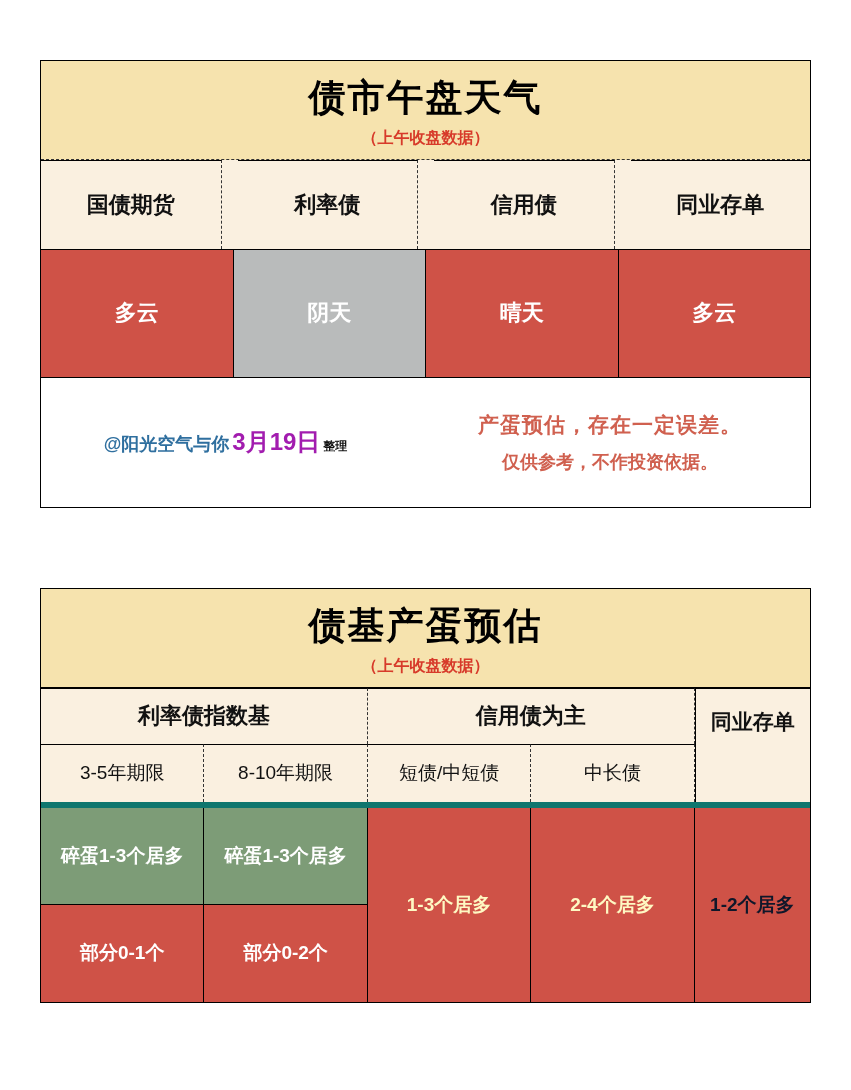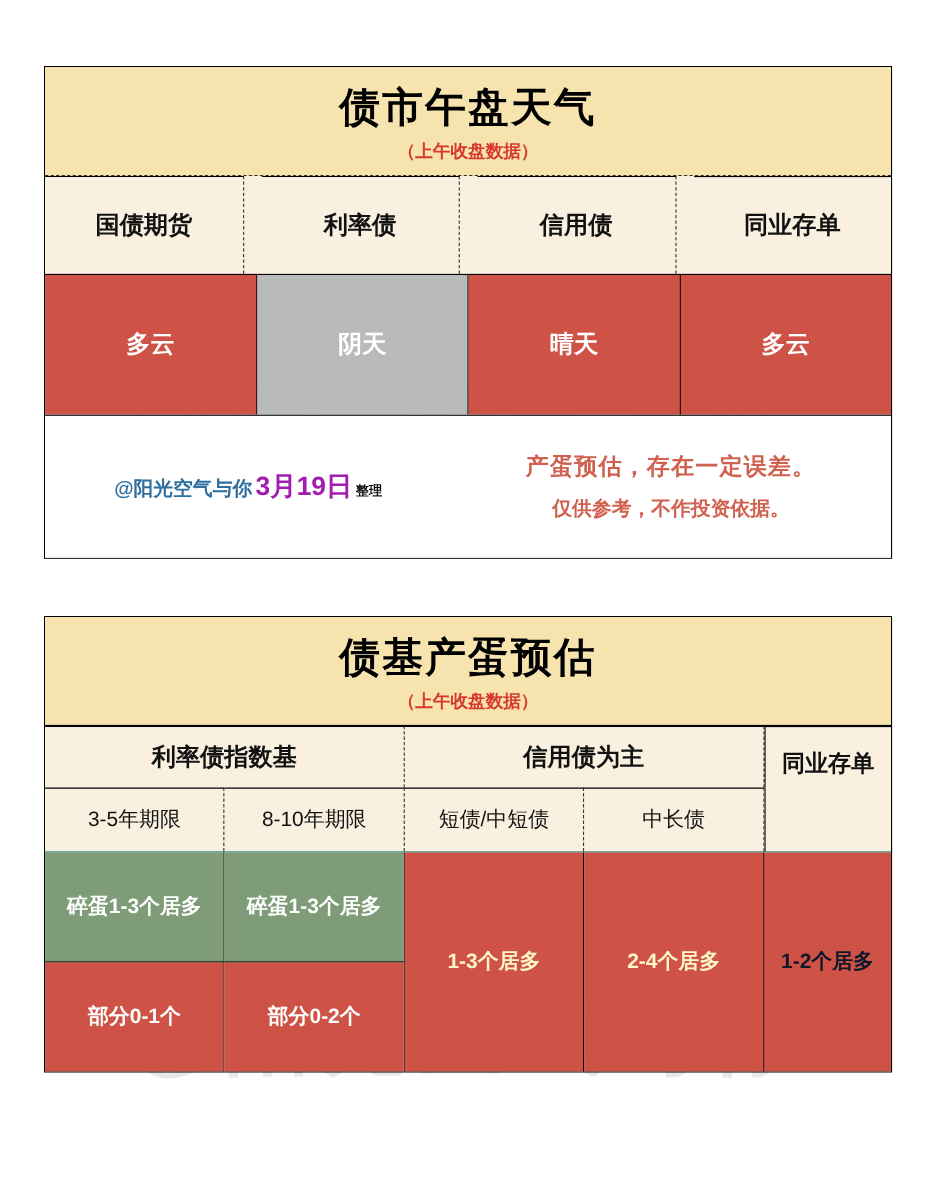--- a/index.html
+++ b/index.html
@@ -121,21 +121,21 @@
   .note-right {
     flex: 1 1 auto;
     text-align: center;
     color: #d0604f;
     line-height: 1.9;
   }
   .note-right .l1 { font-size: 21px; font-weight: bold; letter-spacing: 1px; }
   .note-right .l2 { font-size: 18px; font-weight: bold; }
 
   
-  .card2 { top: 560px; }
+  .card2 { top: 588px; }
 
   .g-row { display: flex; }
   .g-cell {
     display: flex;
     align-items: center;
     justify-content: center;
     text-align: center;
     border-right: 1px dashed #333;
     border-top: 1px solid #000;
     font-weight: bold;
@@ -164,21 +164,21 @@
   .sub-blank {
     flex: 1 1 auto;
     border-left: 1px solid #000;
     border-right: none;
     border-top: none;
     background: #faf0e0;
   }
 
   .data-area {
     display: flex;
-    border-top: 1px solid #0f766e;
+    border-top: 6px solid #0f766e;
     height: 200px;
     position: relative;
     z-index: 2;
   }
   .col-split {
     flex: 0 0 21.25%;
     display: flex;
     flex-direction: column;
     border-right: 1px solid #000;
   }

